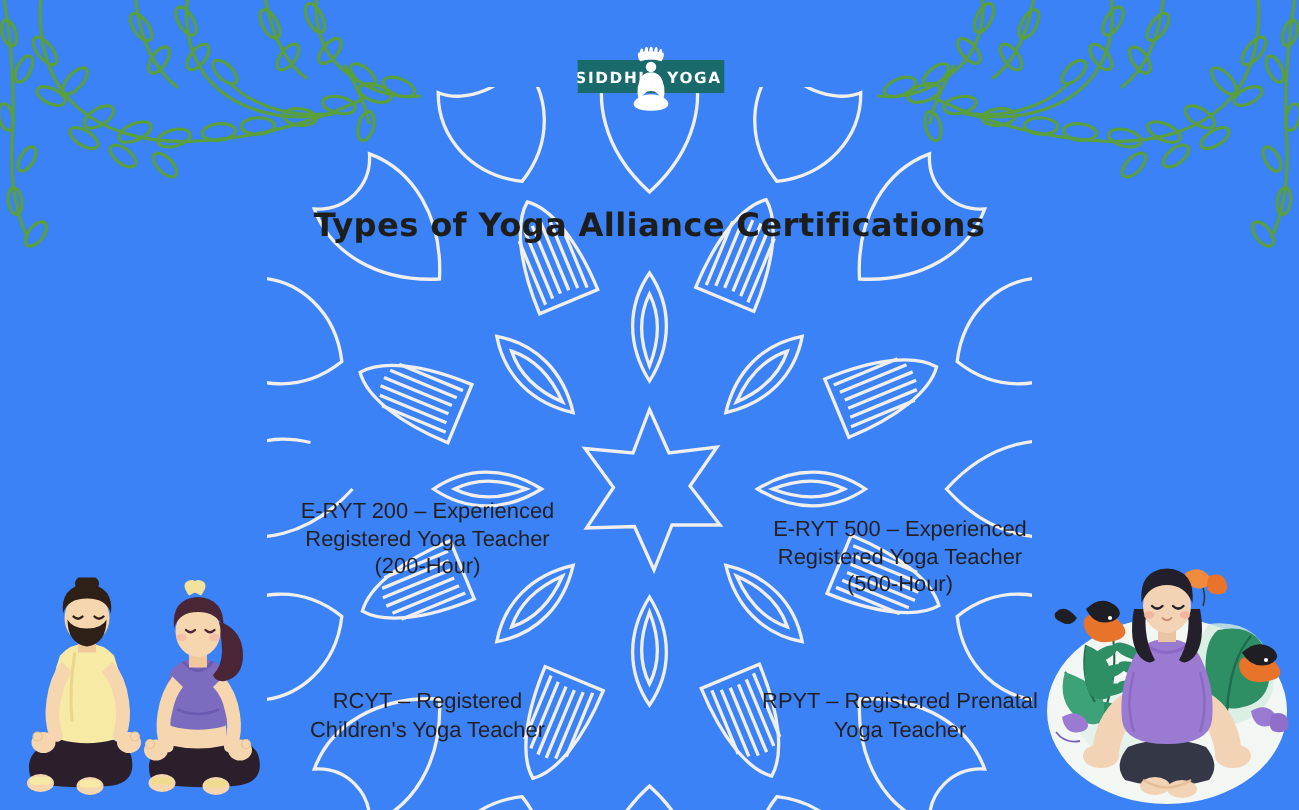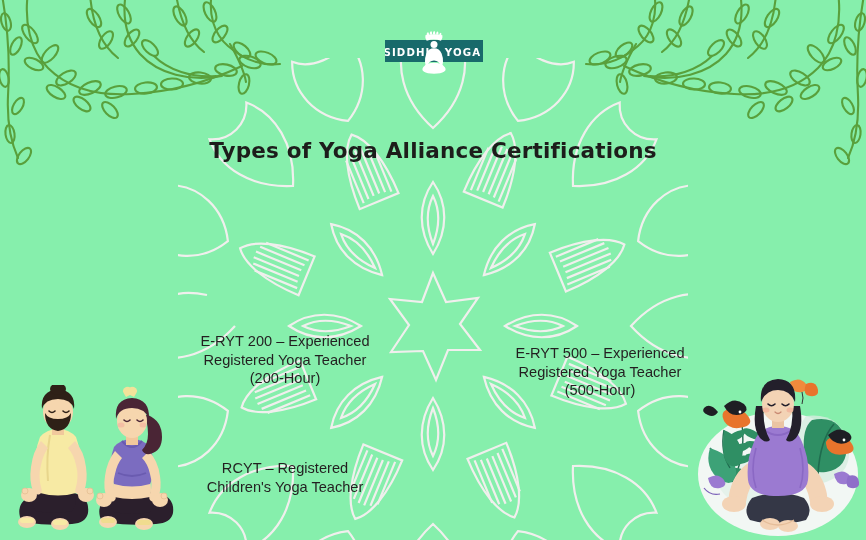--- a/index.html
+++ b/index.html
@@ -7,21 +7,21 @@
     padding: 0;
     background: #ffffff;
   }
   body {
     font-family: "Liberation Sans", sans-serif;
   }
   #canvas {
     position: relative;
     width: 866px;
     height: 540px;
-    background: #86efac;
+    background: #3b82f6;
     overflow: hidden;
   }
 
   
   #mandala-watermark {
     position: absolute;
     left: 178px;
     top: 58px;
     width: 510px;
     height: 490px;
@@ -367,20 +367,22 @@
 Registered Yoga Teacher
 (200-Hour)</div>
 
   <div class="cert-item cert-right" id="cert-eryt500">E-RYT 500 – Experienced
 Registered Yoga Teacher
 (500-Hour)</div>
 
   <div class="cert-item cert-left" id="cert-rcyt">RCYT – Registered
 Children's Yoga Teacher</div>
 
+  <div class="cert-item cert-right" id="cert-rpyt">RPYT – Registered Prenatal
+Yoga Teacher</div>
 
   <svg id="illustration-couple" viewBox="0 0 185 155" xmlns="http://www.w3.org/2000/svg" aria-hidden="true">
 
     <g>
 
       <path d="M12 132 q-4 -16 14 -22 q20 -7 40 -2 q16 4 14 20 q-2 10 -16 11 q-24 2 -42 -1 q-9 -1 -10 -6 z" fill="#2b1f2c"></path>
 
       <ellipse cx="19" cy="137" rx="9" ry="6" fill="#f6d6ae"></ellipse>
       <ellipse cx="52" cy="139" rx="9" ry="6" fill="#f6d6ae"></ellipse>
       <rect x="12" y="133" width="14" height="5" rx="2.5" fill="#f7eaa4"></rect>

